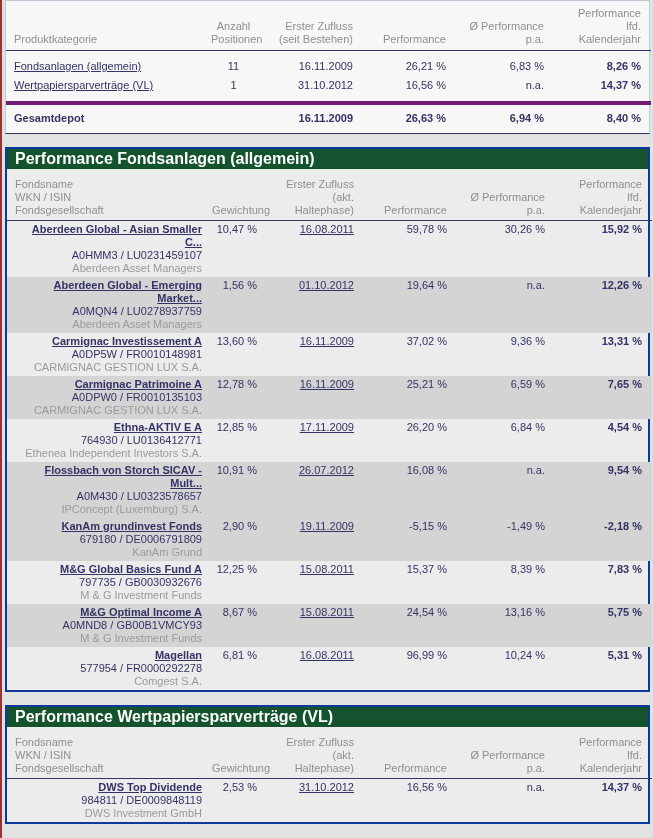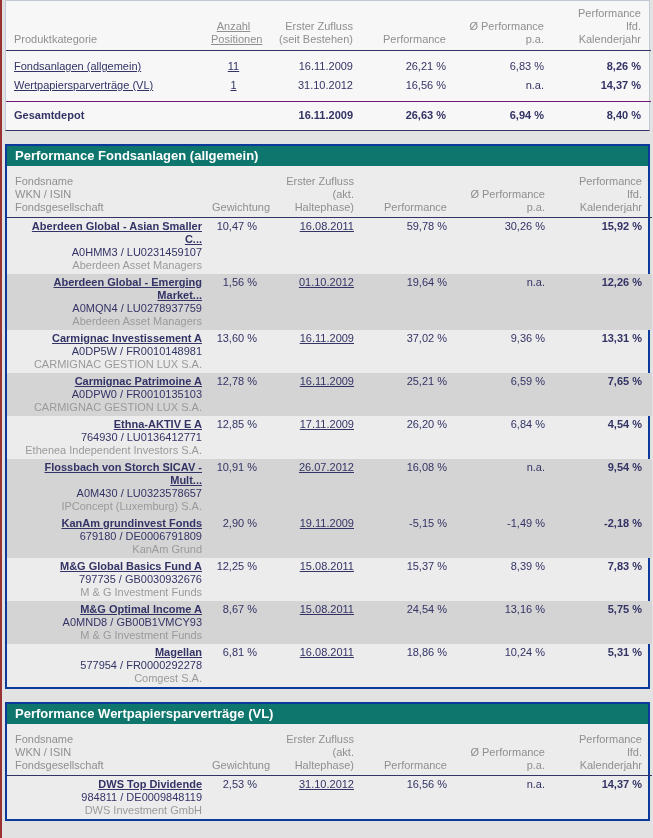--- a/index.html
+++ b/index.html
@@ -25,35 +25,35 @@
   col.c1{width:195px} col.c2{width:65px} col.c3{width:97px}
   col.c4{width:93px} col.c5{width:98px} col.c6{width:97px}
 
   .summary thead td {
     color:#8f8f8f; vertical-align:bottom;
     padding:6px 10px 4px 10px;
     border-bottom:1px solid #333366;
   }
   .summary td { padding:3px 10px; }
   .summary .t-left  { text-align:left;  padding-left:8px; }
-  .summary .t-center{ text-align:center;text-decoration:underline; }
+  .summary .t-center{ text-align:center; }
   .summary .t-right { text-align:right; }
   .summary tbody tr.first td { padding-top:9px; }
   .summary tbody tr.last  td { padding-bottom:9px; }
   .summary .total td {
-    border-top:1px solid #701a75;
+    border-top:4px solid #701a75;
     font-weight:bold; padding-top:7px; padding-bottom:8px;
   }
   .bold { font-weight:bold; }
   .hline { display:block; }
 
   
   .panel { margin-top:13px; border:2px solid #0b3a9a; background:#ececec; }
   .panel-title {
-    background:#0f766e; color:#ffffff; font-weight:bold; font-size:13px;
+    background:#14532d; color:#ffffff; font-weight:bold; font-size:16px;
     height:20px; line-height:20px; padding-left:8px;
   }
   .fund-table thead td {
     color:#8f8f8f; vertical-align:bottom;
     padding:9px 10px 3px 10px;
     border-bottom:1px solid #333366;
   }
   .fund-table thead td.t-left { padding-left:8px; }
   .fund-table td { vertical-align:top; }
   .fund-table tbody td { padding:2px 10px 2px 10px; }
@@ -285,21 +285,21 @@
     <td class="t-right bold">5,75 %</td>
   </tr>
           <tr class="fund-row">
     <td class="c-name">
       <a class="fund-link"><span class="name-line">Magellan</span></a>
       <span class="wkn name-line">577954 /  FR0000292278</span>
       <span class="company name-line">Comgest S.A.</span>
     </td>
     <td class="t-right">6,81 %</td>
     <td class="t-right"><a>16.08.2011</a></td>
-    <td class="t-right">18,86 %</td>
+    <td class="t-right">96,99 %</td>
     <td class="t-right">10,24 %</td>
     <td class="t-right bold">5,31 %</td>
   </tr>
         </tbody>
     </table>
   </div>
 
   <div class="panel">
     <div class="panel-title">Performance Wertpapiersparverträge (VL)</div>
     <table class="fund-table">

